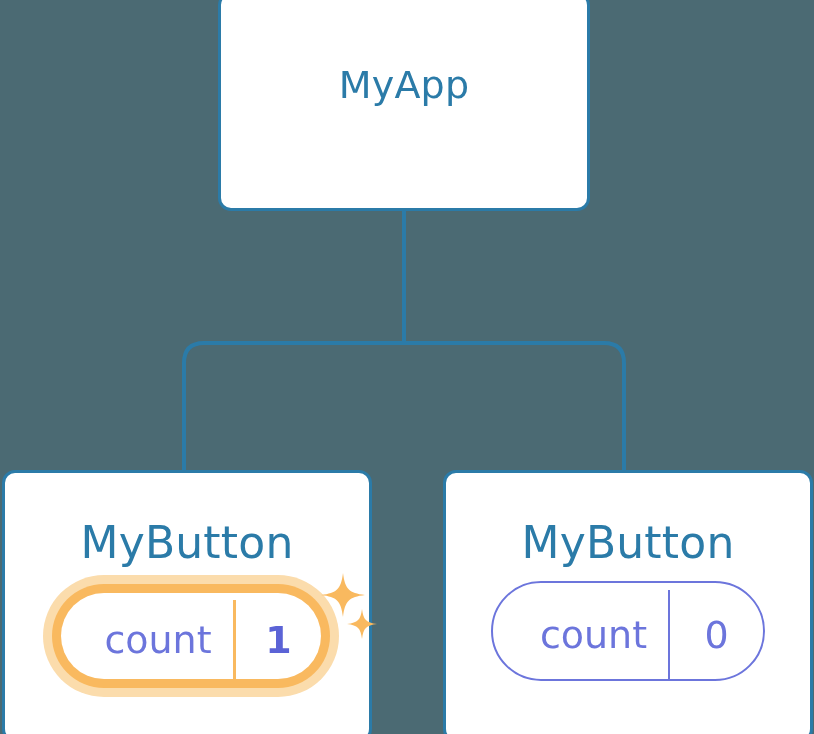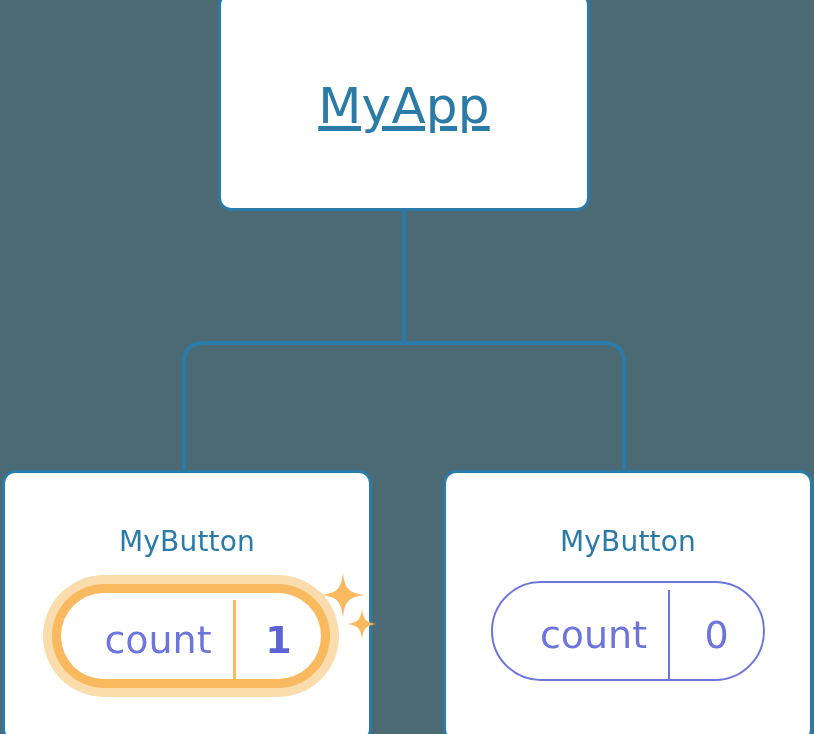--- a/index.html
+++ b/index.html
@@ -54,41 +54,40 @@
     white-space: nowrap;
   }
 
   #node-app {
     left: 218px;
     top: -8px;
     width: 372px;
     height: 219px;
   }
   #node-app .node-title {
-    top: 82px;
-    font-size: 50px;
-    text-decoration: underline;
+    top: 68px;
+    font-size: 38px;
   }
 
   #node-btn-left {
     left: 2px;
     top: 470px;
     width: 370px;
     height: 272px;
   }
   #node-btn-right {
     left: 443px;
     top: 470px;
     width: 370px;
     height: 272px;
   }
   #node-btn-left .node-title,
   #node-btn-right .node-title {
-    top: 52px;
-    font-size: 28px;
+    top: 44px;
+    font-size: 44px;
   }
 
   
   .pill-wrap {
     position: absolute;
     left: 0;
     width: 100%;
     top: 108px;
     display: flex;
     justify-content: center;

